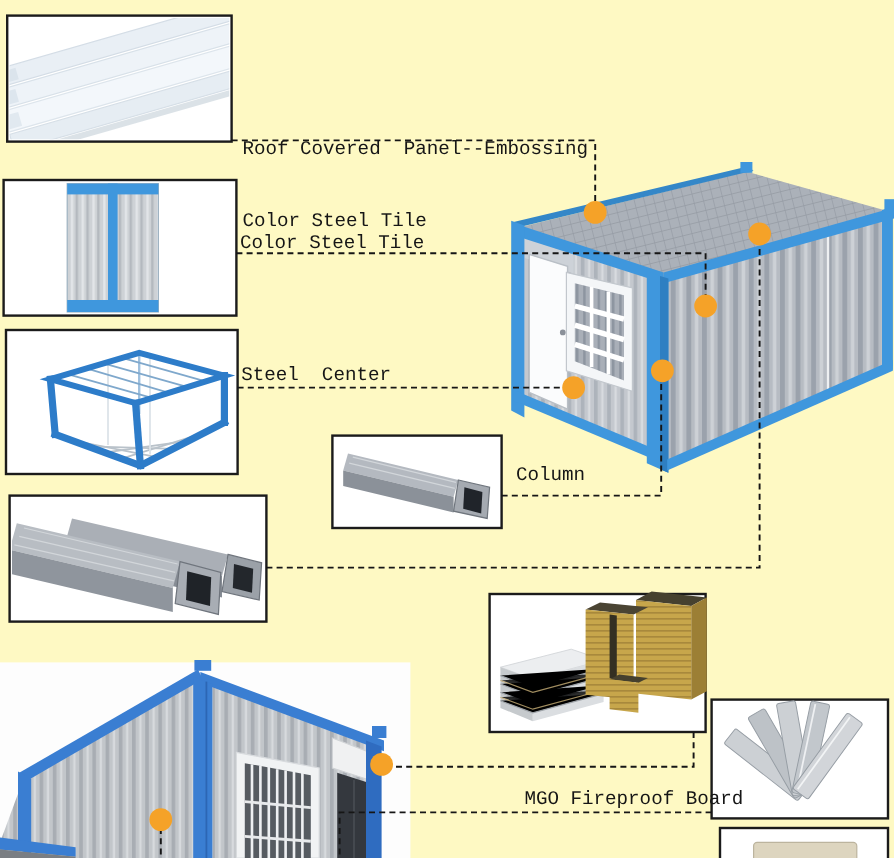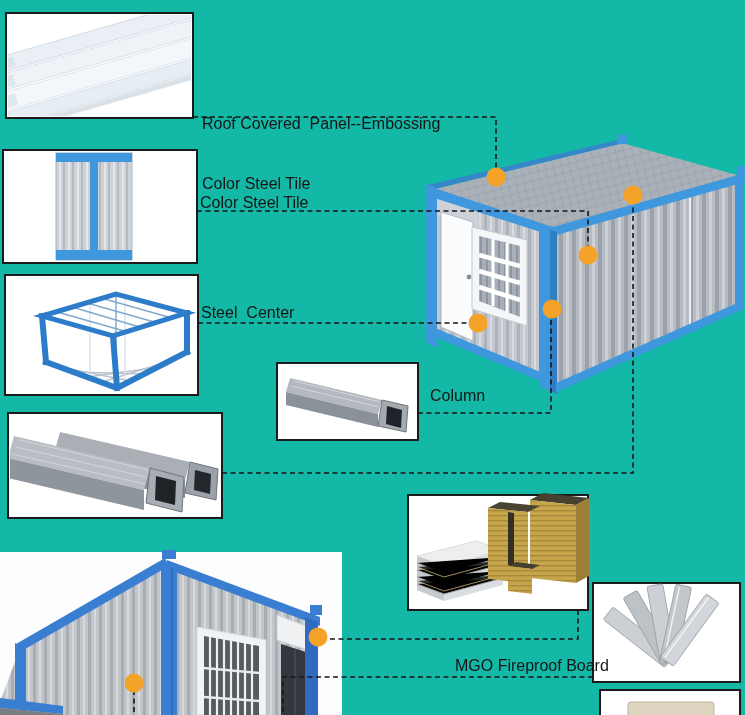--- a/index.html
+++ b/index.html
@@ -1,17 +1,17 @@
 <!DOCTYPE html>
 <html><head>
 <meta charset="utf-8">
 <style>
   html,body{margin:0;padding:0;background:#fff;}
-  .stage{position:relative;width:745px;height:715px;background:#14b8a6;overflow:hidden;
-         font-family:Liberation Sans, sans-serif;}
+  .stage{position:relative;width:745px;height:715px;background:#fef9c3;overflow:hidden;
+         font-family:Liberation Mono, monospace;}
   .stage svg{position:absolute;left:0;top:0;}
   .lbl{position:absolute;font-size:16px;line-height:20px;color:#161616;white-space:pre;z-index:5;}
 </style>
 </head>
 <body>
 
 <div class="stage">
 
 <svg width="745" height="715" viewBox="0 0 745 715">
   <defs>
@@ -311,15 +311,15 @@
   </g>
 </svg>
 
 <div class="lbl" style="left:202px;top:74px;">
   <div>Roof Covered  Panel--Embossing</div>
   <div>Color Steel Tile</div>
 </div>
 <div class="lbl" style="left:200px;top:193px;">Color Steel Tile</div>
 <div class="lbl" style="left:201px;top:303px;">Steel  Center</div>
 <div class="lbl" style="left:430px;top:386px;">Column</div>
-<div class="lbl" style="left:455px;top:656px;">MGO Fireproof Board</div>
+<div class="lbl" style="left:437px;top:656px;">MGO Fireproof Board</div>
 
 </div>
 
 </body></html>

